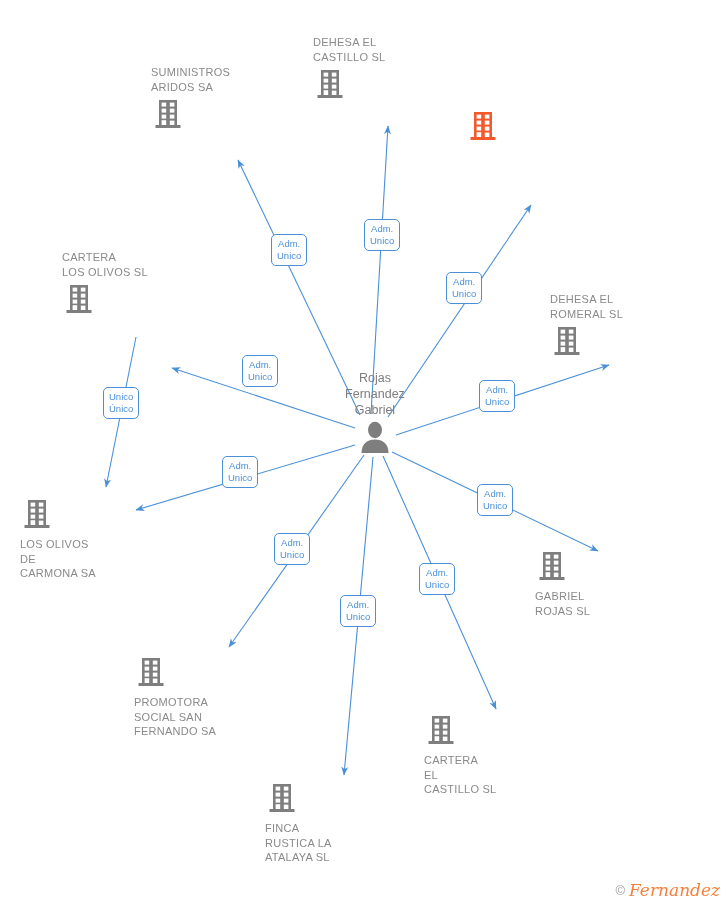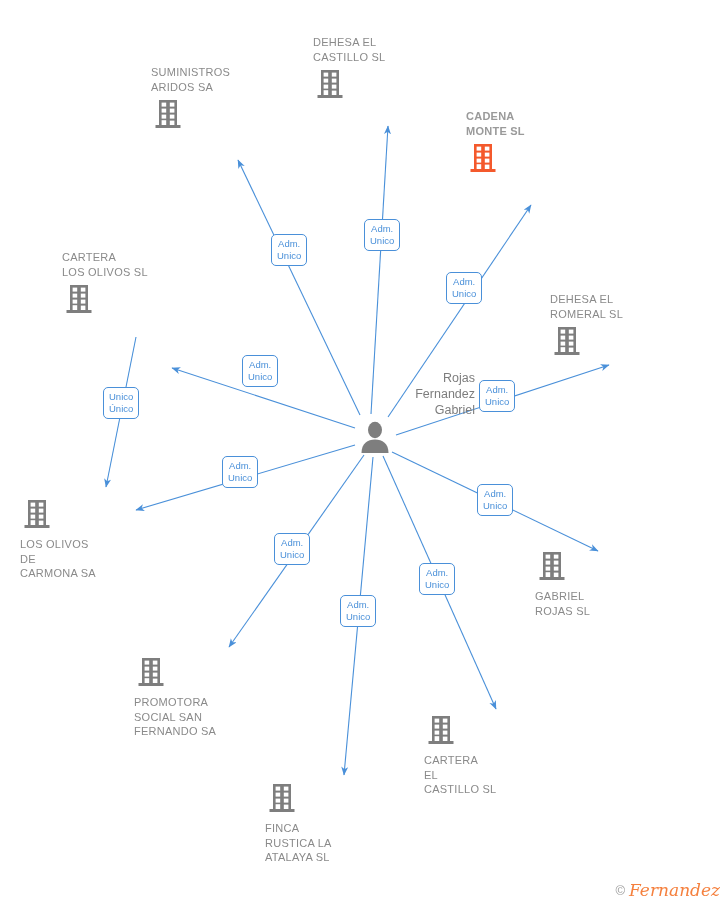--- a/index.html
+++ b/index.html
@@ -15,21 +15,21 @@
   .node .label{
     font-size:11px;line-height:14.5px;color:#8a8a8a;letter-spacing:.25px;
     white-space:pre-line;
   }
   .node .icon{display:block;margin:0 auto;}
   .node.below .label{margin-top:2px;}
   .node.above .label{margin-bottom:3px;}
   .node.highlight .label{color:#9a9a9a;font-weight:bold;}
 
   .person{position:absolute;width:200px;margin-left:-100px;text-align:center;}
-  .person .label{font-size:12.5px;line-height:16px;color:#7d7d7d;white-space:pre-line;text-align:right;}
+  .person .label{font-size:12.5px;line-height:16px;color:#7d7d7d;white-space:pre-line;}
   .person .icon{display:block;margin:3px auto 0;}
 
   .elabel{
     position:absolute;background:#ffffff;border:1px solid #4a90d9;border-radius:5px;
     color:#4a90d9;font-size:9.5px;line-height:11.5px;text-align:center;
     padding:3px 5px 4px;white-space:pre-line;box-sizing:border-box;
   }
 
   #watermark{
     position:absolute;right:8px;bottom:6px;display:flex;align-items:center;gap:4px;
@@ -93,22 +93,20 @@
             <rect x="18.8" y="5.6" width="4.6" height="4" fill="#fff"></rect>
             <rect x="10.6" y="11.6" width="4.6" height="4" fill="#fff"></rect>
             <rect x="18.8" y="11.6" width="4.6" height="4" fill="#fff"></rect>
             <rect x="10.6" y="17.6" width="4.6" height="4" fill="#fff"></rect>
             <rect x="18.8" y="17.6" width="4.6" height="4" fill="#fff"></rect>
             <rect x="10.6" y="23.2" width="4.6" height="4.8" fill="#fff"></rect>
             <rect x="18.8" y="23.6" width="4.6" height="4.4" fill="#fff"></rect>
           </svg></span>
       </div>
       <div class="node above highlight" style="left: 546px; top: 109px;">
-        <div class="label">CADENA
-MONTE SL</div>
         <span class="icon"><svg width="34" height="34" viewBox="0 0 34 34" aria-hidden="true">
             <rect x="8" y="3" width="18" height="25" fill="#f4592c"></rect>
             <rect x="4.5" y="28" width="25" height="3" fill="#f4592c"></rect>
             <rect x="10.6" y="5.6" width="4.6" height="4" fill="#fff"></rect>
             <rect x="18.8" y="5.6" width="4.6" height="4" fill="#fff"></rect>
             <rect x="10.6" y="11.6" width="4.6" height="4" fill="#fff"></rect>
             <rect x="18.8" y="11.6" width="4.6" height="4" fill="#fff"></rect>
             <rect x="10.6" y="17.6" width="4.6" height="4" fill="#fff"></rect>
             <rect x="18.8" y="17.6" width="4.6" height="4" fill="#fff"></rect>
             <rect x="10.6" y="23.2" width="4.6" height="4.8" fill="#fff"></rect>

